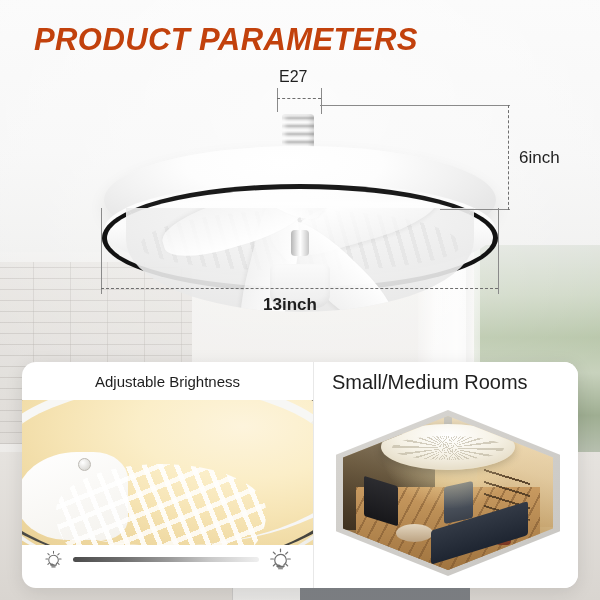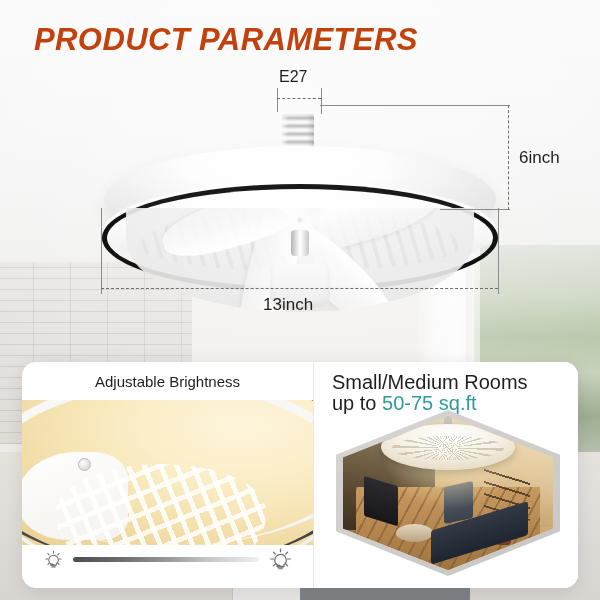--- a/index.html
+++ b/index.html
@@ -541,21 +541,21 @@
   <div class="dim-label small" style="left:279px; top:68px;text-align:right;">E27</div>
 
   <div class="dim-line-h" style="left:320px; top:105px; width:190px;"></div>
   <div class="dim-line-h" style="left:440px; top:209px; width:70px;"></div>
   <div class="dim-dash-v" style="left:508px; top:105px; height:105px;"></div>
   <div class="dim-label" style="left:519px; top:148px;">6inch</div>
 
   <div class="dim-line-v" style="left:101px; top:208px; height:86px;"></div>
   <div class="dim-line-v" style="left:498px; top:208px; height:86px;"></div>
   <div class="dim-dash-h" style="left:101px; top:288px; width:397px;"></div>
-  <div class="dim-label" style="left:263px; top:295px;">13inch</div>
+  <div class="dim-label" style="left:263px; top:295px;font-weight:bold;">13inch</div>
 
   <div class="cards">
 
     <div class="card card-left">
       <div class="card-title">Adjustable Brightness</div>
 
       <div class="glow-photo">
         <div class="glow-rim"></div>
         <div class="glow-black-ring"></div>
         <div class="glow-inner-rim"></div>
@@ -587,21 +587,20 @@
           </svg>
         </span>
       </div>
     </div>
 
     <div class="card-divider"></div>
 
     <div class="card card-right">
       <div class="card-right-title">
         <div>Small/Medium Rooms</div>
-        <div><span>up to </span><span class="accent">50-75 sq.ft</span></div>
       </div>
 
       <div class="room-iso">
         <div class="iso-shape"></div>
         <div class="iso-inner">
           <div class="iso-wall-l"></div>
           <div class="iso-wall-r"></div>
           <div class="iso-floor"></div>
           <div class="iso-cabinet"></div>
           <div class="iso-shelf"></div>

